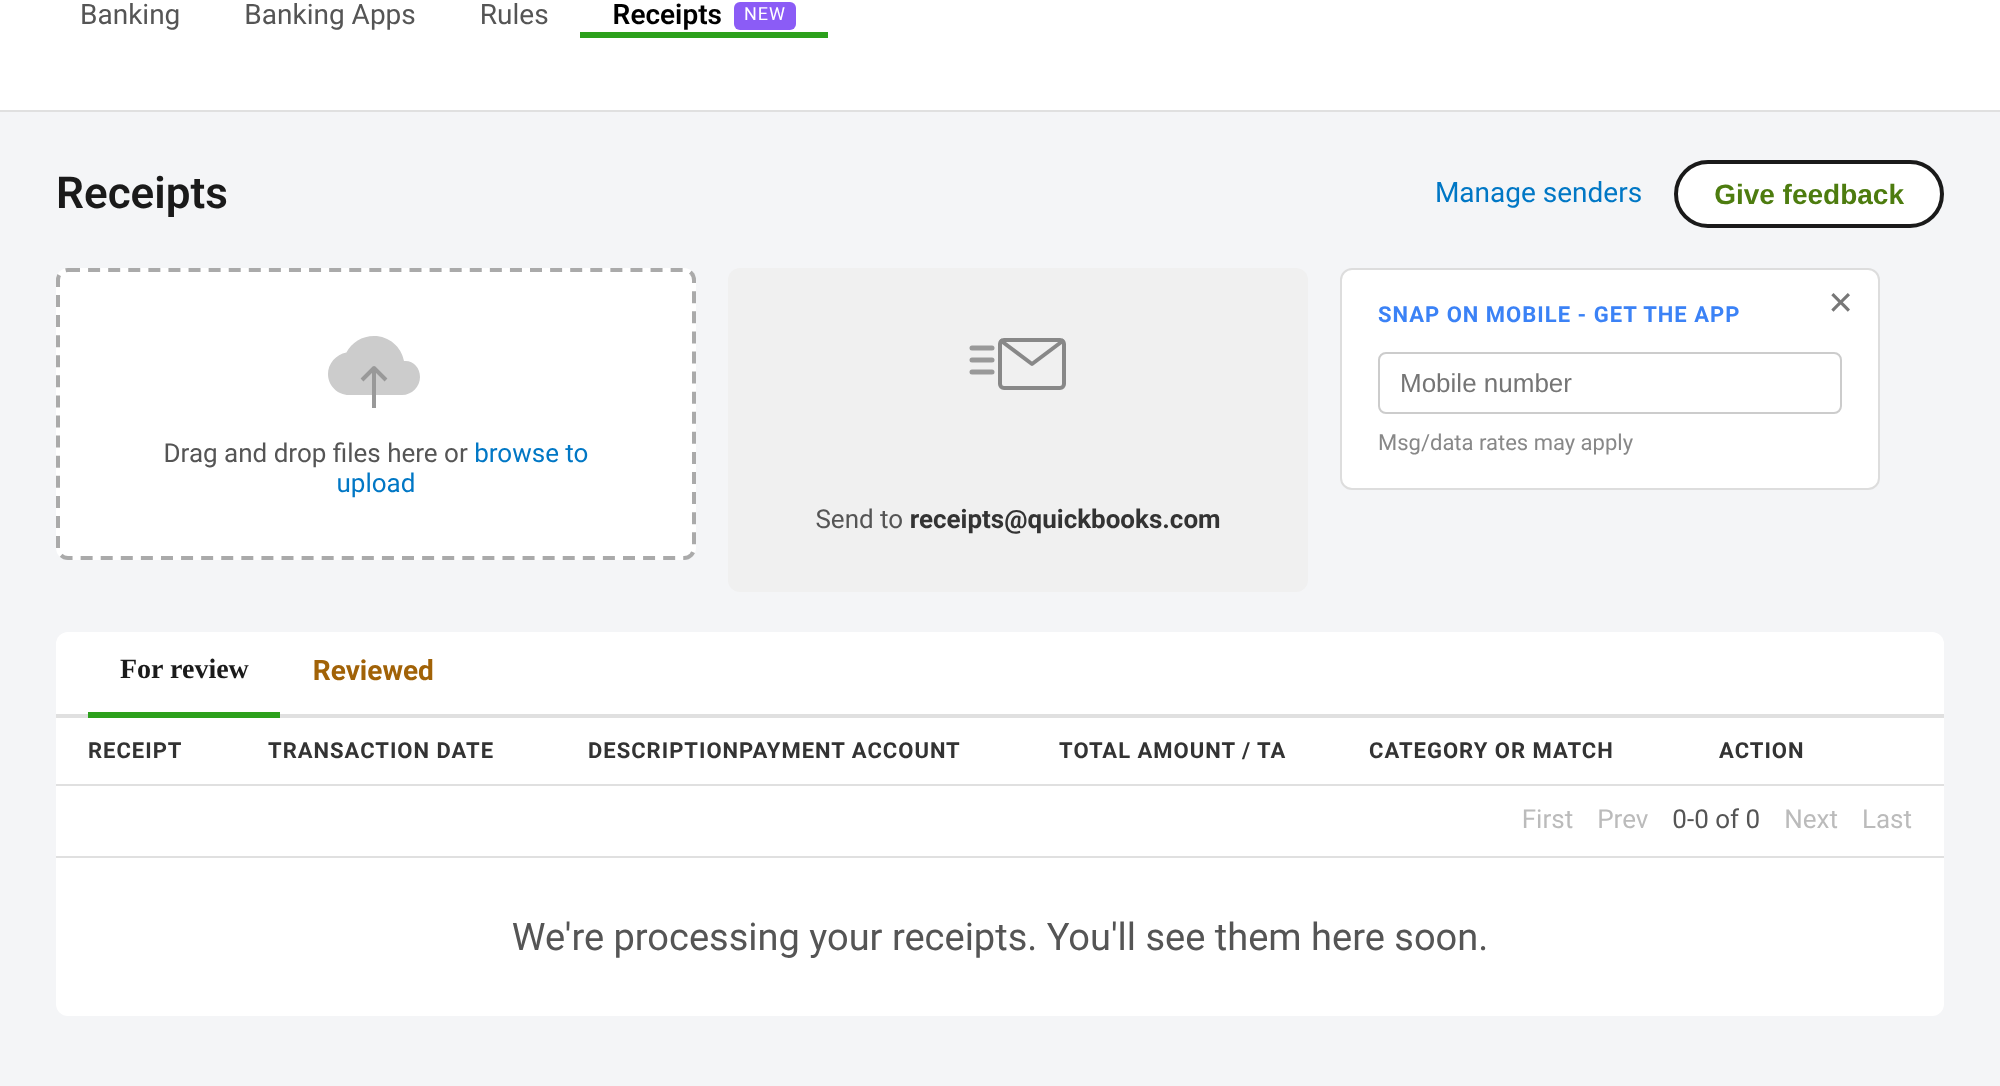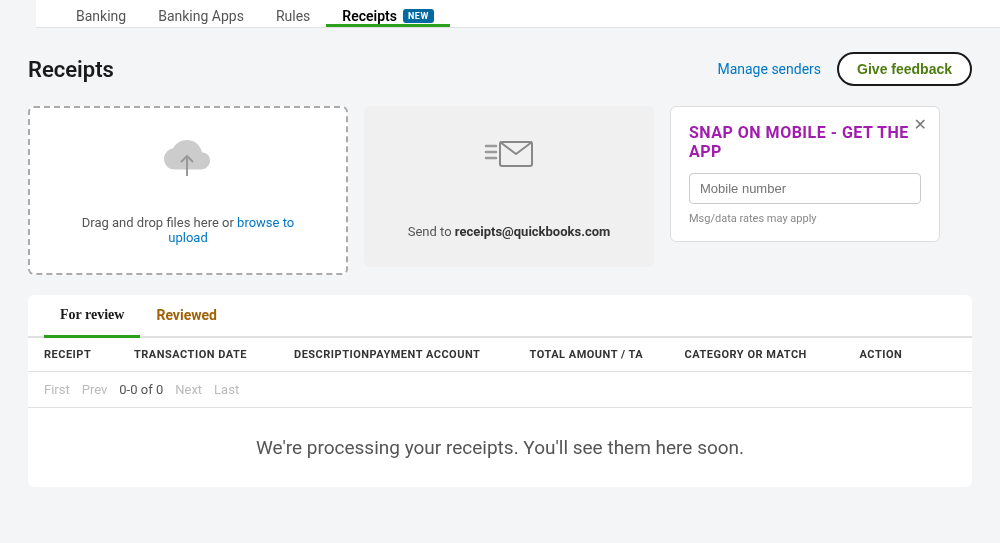--- a/index.html
+++ b/index.html
@@ -9,45 +9,44 @@
       color: #333;
       font-size: 14px;
     }
 
     
     .top-nav {
       background: #fff;
       border-bottom: 1px solid #e0e0e0;
       padding: 0 24px;
       display: flex;
-      align-items: flex-end;
-      height: 28px;
-      margin-left: 36px;
+      align-items: flex-start;
+      height: 56px;
     }
     .nav-tab {
       padding: 0 16px;
       display: flex;
       align-items: center;
       cursor: pointer;
       font-size: 14px;
       color: #555;
       border-bottom: 3px solid transparent;
       position: relative;
       white-space: nowrap;
     }
     .nav-tab.active {
       color: #000;
       font-weight: 600;
       border-bottom: 3px solid #2ca01c;
     }
     .nav-badge {
-      background: #0369a1;
+      background: #8b5cf6;
       color: #fff;
       font-size: 9px;
-      font-weight: 700;
+      font-weight: 400;
       padding: 2px 5px;
       border-radius: 3px;
       margin-left: 6px;
       letter-spacing: 0.5px;
     }
 
     
     .main-content {
       padding: 24px 28px;
       background: #f4f5f7;
@@ -102,21 +101,20 @@
       border-radius: 6px;
       background: #fff;
       padding: 28px 36px;
       display: flex;
       flex-direction: column;
       align-items: center;
       justify-content: center;
       width: 320px;
       min-height: 130px;
       text-align: center;
-      gap: 24px;
     }
     .upload-icon {
       margin-bottom: 12px;
       color: #999;
     }
     .upload-text {
       font-size: 13px;
       color: #555;
     }
     .browse-link {
@@ -167,23 +165,23 @@
       top: 10px;
       right: 12px;
       font-size: 16px;
       color: #777;
       cursor: pointer;
       background: none;
       border: none;
       line-height: 1;
     }
     .snap-title {
-      font-size: 16px;
+      font-size: 11px;
       font-weight: 700;
-      color: #a21caf;
+      color: #3b82f6;
       text-transform: uppercase;
       letter-spacing: 0.5px;
       margin-bottom: 12px;
     }
     .snap-input-row {
       display: flex;
       gap: 8px;
       margin-bottom: 8px;
     }
     .snap-input {
@@ -252,21 +250,21 @@
       font-size: 11px;
       font-weight: 700;
       color: #333;
       text-transform: uppercase;
       letter-spacing: 0.5px;
     }
 
     
     .pagination-row {
       display: flex;
-      justify-content: flex-start;
+      justify-content: flex-end;
       align-items: center;
       padding: 10px 16px;
       gap: 12px;
       border-bottom: 1px solid #e0e0e0;
     }
     .pagination-link {
       font-size: 13px;
       color: #bbb;
       cursor: default;
     }

